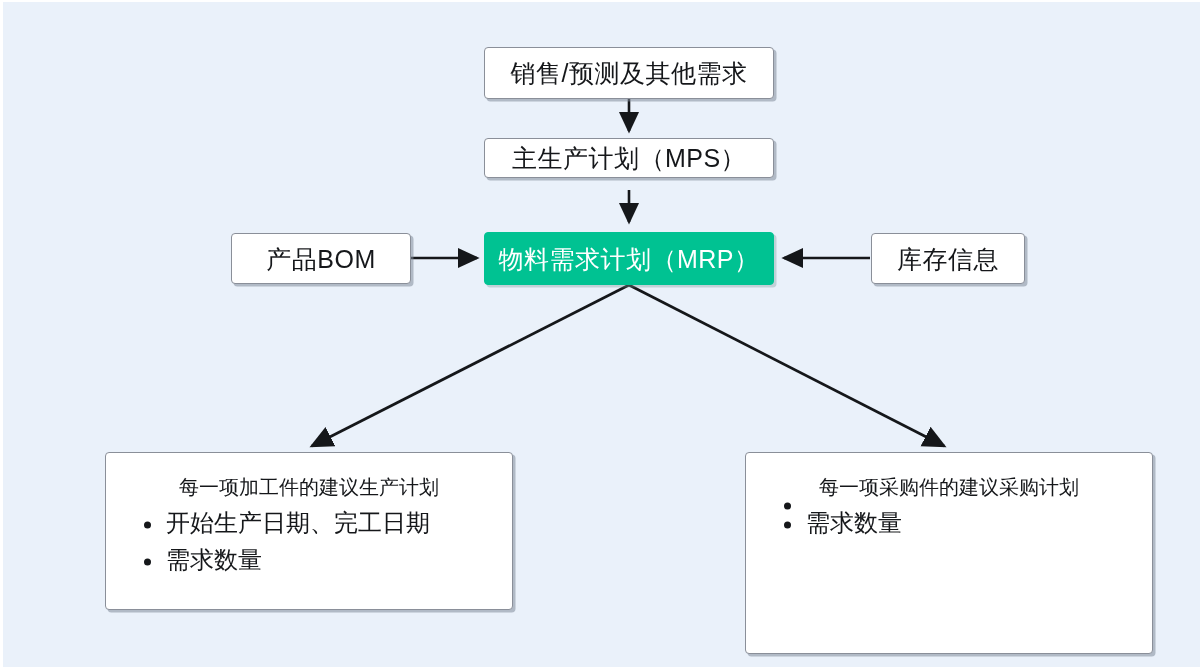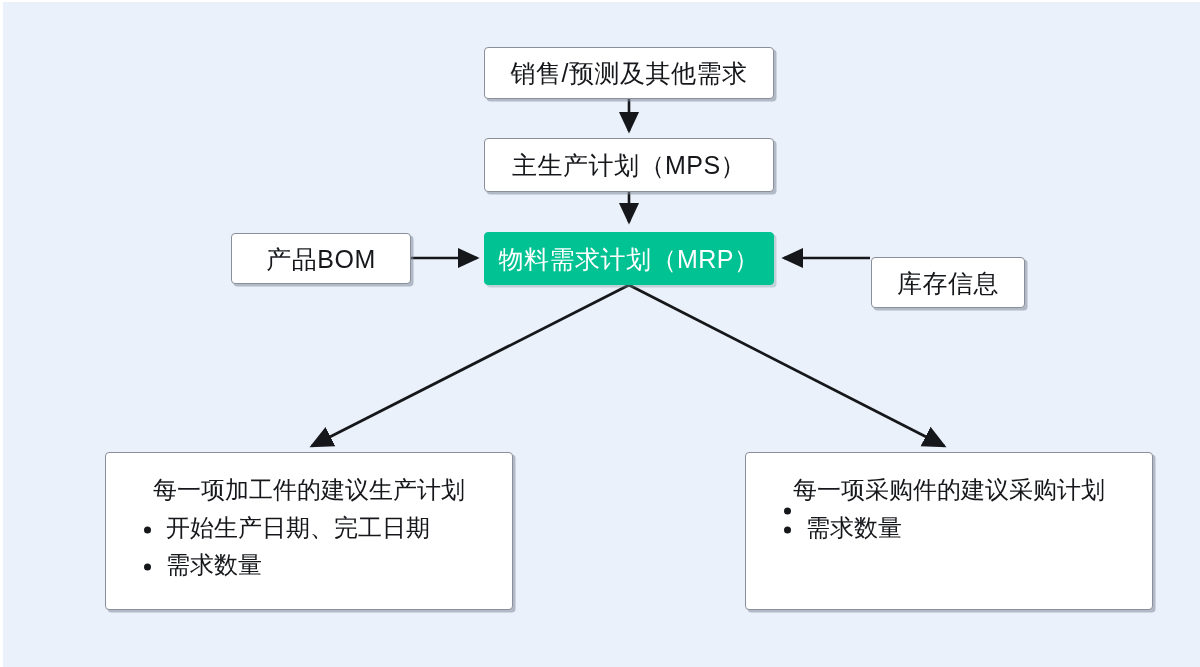--- a/index.html
+++ b/index.html
@@ -60,21 +60,21 @@
   }
   #node-mrp .node-label {
     color: #ffffff;
   }
   .node-multiline {
     display: block;
     padding: 22px 18px 14px 18px;
     text-align: left;
   }
   .detail-title {
-    font-size: 24px;
+    font-size: 20px;
     line-height: 1.25;
     text-align: center;
     white-space: nowrap;
     color: #15171a;
   }
   .detail-list {
     list-style: none;
     margin: 6px 0 0 0;
     padding: 0 0 0 18px;
     font-family: Liberation Mono, monospace;
@@ -132,45 +132,45 @@
 
     <g>
       <line x1="629" y1="285" x2="944" y2="446" stroke="#15171a" stroke-width="2.8" marker-end="url(#arrowhead)"></line>
     </g>
   </svg>
 
   <div class="node" id="node-demand" style="left:484px; top:47px; width:290px; height:52px;">
     <span class="node-label">销售/预测及其他需求</span>
   </div>
 
-  <div class="node" id="node-mps" style="left:484px; top:138px; width:290px; height:54px;">
+  <div class="node" id="node-mps" style="left:484px; top:138px; width:290px; height:40px;">
     <span class="node-label">主生产计划（MPS）</span>
   </div>
 
   <div class="node" id="node-mrp" style="left:484px; top:232px; width:290px; height:53px;">
     <span class="node-label">物料需求计划（MRP）</span>
   </div>
 
   <div class="node" id="node-bom" style="left:231px; top:233px; width:180px; height:51px;">
     <span class="node-label">产品BOM</span>
   </div>
 
-  <div class="node" id="node-inventory" style="left:871px; top:233px; width:154px; height:51px;margin-top:24px;">
+  <div class="node" id="node-inventory" style="left:871px; top:233px; width:154px; height:51px;">
     <span class="node-label">库存信息</span>
   </div>
 
   <div class="node node-multiline" id="node-production-plan" style="left:105px; top:452px; width:408px; height:158px;">
     <div class="detail-title">每一项加工件的建议生产计划</div>
     <ul class="detail-list">
       <li><span class="bullet-dot"></span><span>开始生产日期、完工日期</span></li>
       <li><span class="bullet-dot"></span><span>需求数量</span></li>
     </ul>
   </div>
 
-  <div class="node node-multiline" id="node-purchase-plan" style="left:745px; top:452px; width:408px; height:158px;">
+  <div class="node node-multiline" id="node-purchase-plan" style="left:745px; top:452px; width:408px; height:202px;">
     <div class="detail-title">每一项采购件的建议采购计划</div>
     <ul class="detail-list">
       <li><span class="bullet-dot"></span></li>
       <li><span class="bullet-dot"></span><span>需求数量</span></li>
     </ul>
   </div>
 
   <div id="edge-left"></div>
   <div id="edge-top"></div>
 </div>

